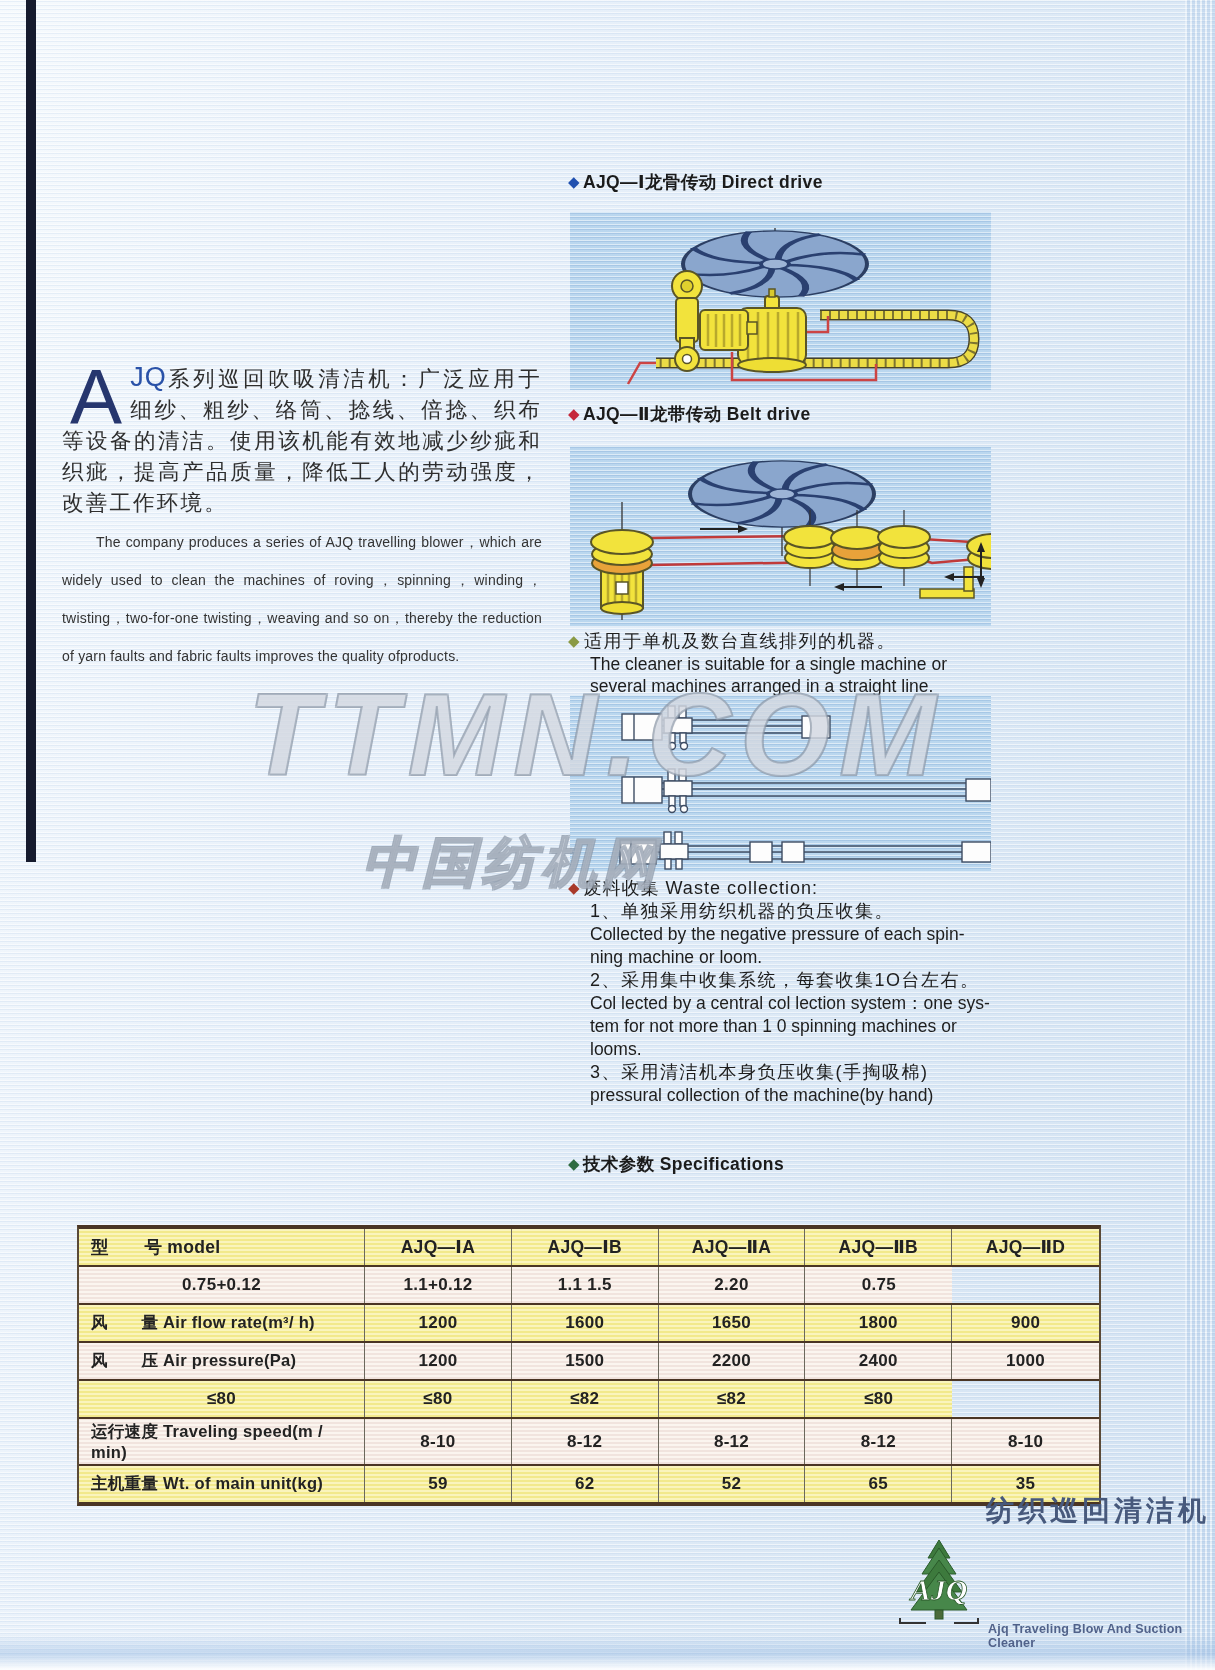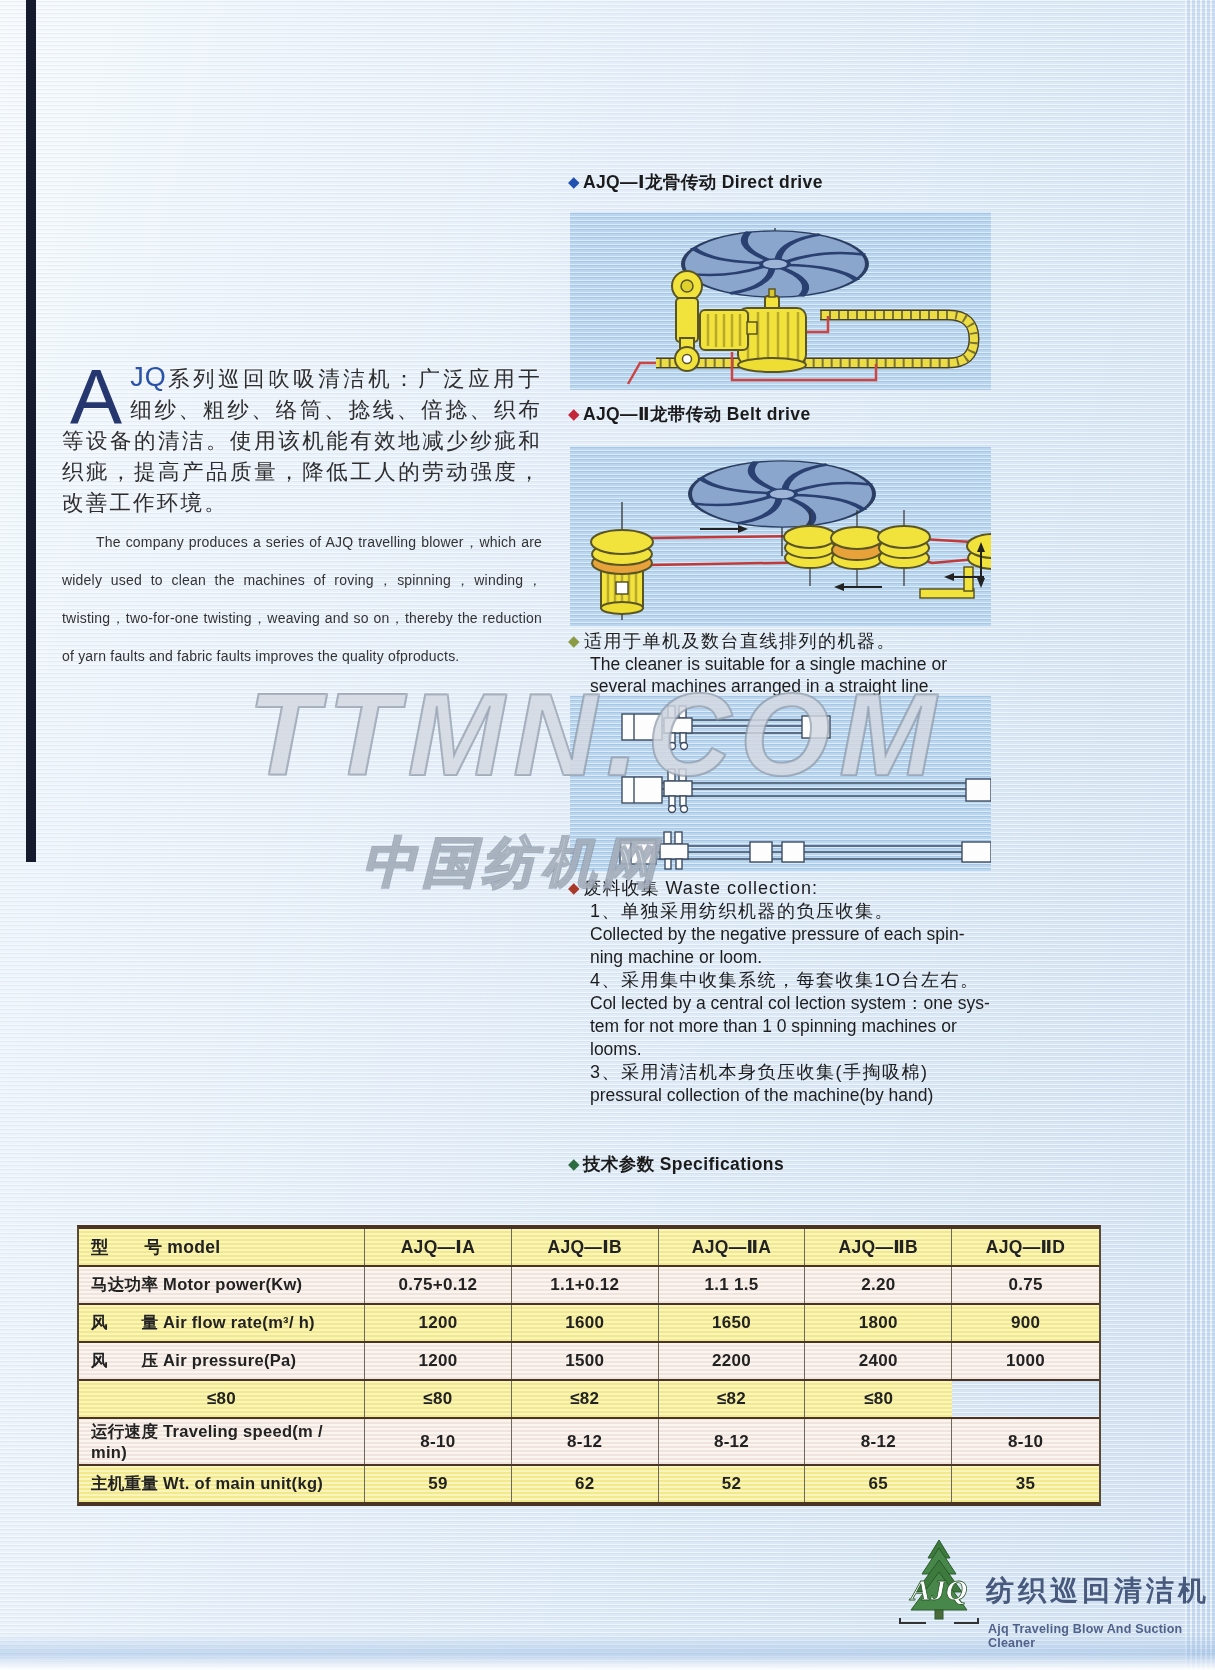--- a/index.html
+++ b/index.html
@@ -62,21 +62,21 @@
 
   
   .wm{position:absolute;z-index:3;pointer-events:none;font-weight:bold;font-style:italic;
     color:rgba(236,240,246,0.6);-webkit-text-stroke:2px rgba(130,142,158,0.55);
     text-shadow:1px 1px 0 rgba(145,155,170,0.35),-1px -1px 0 rgba(145,155,170,0.35);}
   .wm1{left:248px;top:668px;font-size:116px;letter-spacing:9px;}
   .wm2{left:362px;top:827px;font-size:54px;letter-spacing:6px;}
 
   
   .logo-tree{position:absolute;left:898px;top:1538px;}
-  .logo-cn{position:absolute;left:986px;top:1572px;font-size:28px;font-weight:bold;color:#47597c;letter-spacing:4px;}
+  .logo-cn{position:absolute;left:986px;top:1492px;font-size:28px;font-weight:bold;color:#47597c;letter-spacing:4px;}
   .logo-en{position:absolute;left:988px;top:1606px;font-size:12.5px;font-weight:bold;color:#51628a;letter-spacing:0.2px;margin-top:16px;}
 </style>
 </head>
 <body>
 
 <div class="page">
   <div class="edge-left-bar"></div>
   <div class="edge-right"></div>
   <div class="edge-bottom"></div>
 
@@ -277,21 +277,21 @@
           <rect x="106" y="164" width="6" height="10"></rect>
       </g>
     </svg>
   </div>
 
   <div class="waste">
     <div class="w-title"><span class="diamond dm-maroon">◆</span><span>废料收集  Waste collection:</span></div>
     <div class="cn">1、单独采用纺织机器的负压收集。</div>
     <div class="en">Collected by the negative pressure of each spin-
 ning machine or loom.</div>
-    <div class="cn">4、采用集中收集系统，每套收集1O台左右。</div>
+    <div class="cn">2、采用集中收集系统，每套收集1O台左右。</div>
     <div class="en">Col lected by a central col lection system：one sys-
 tem for not more than 1 0 spinning machines or
 looms.</div>
     <div class="cn">3、采用清洁机本身负压收集(手掏吸棉)</div>
     <div class="en">pressural collection of the machine(by hand)</div>
   </div>
 
   <div class="dhead specs-head">
     <span class="diamond dm-green">◆</span><span>技术参数 Specifications</span>
   </div>
@@ -299,21 +299,20 @@
   <div class="spec-table">
     <div class="tr th">
       <div class="td label bg-yellow">型　　号  model</div>
       <div class="td bg-yellow">AJQ—ⅠA</div>
       <div class="td bg-yellow">AJQ—ⅠB</div>
       <div class="td bg-yellow">AJQ—ⅡA</div>
       <div class="td bg-yellow">AJQ—ⅡB</div>
       <div class="td bg-yellow">AJQ—ⅡD</div>
     </div>
     <div class="tr">
-      <div class="td label bg-pink">马达功率  Motor power(Kw)</div>
       <div class="td bg-pink">0.75+0.12</div>
       <div class="td bg-pink">1.1+0.12</div>
       <div class="td bg-pink">1.1  1.5</div>
       <div class="td bg-pink">2.20</div>
       <div class="td bg-pink">0.75</div>
     </div>
     <div class="tr">
       <div class="td label bg-yellow">风　　量  Air flow rate(m³/ h)</div>
       <div class="td bg-yellow">1200</div>
       <div class="td bg-yellow">1600</div>

